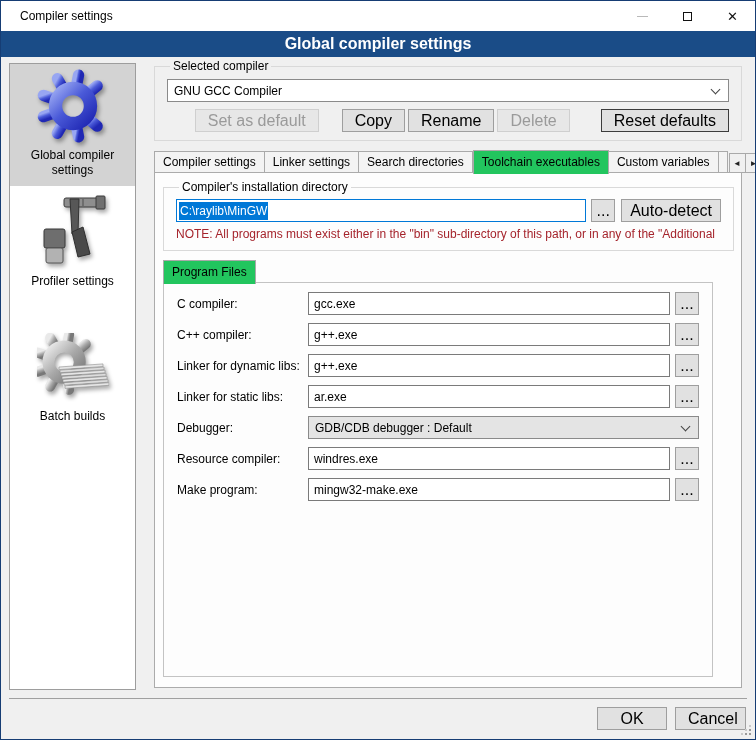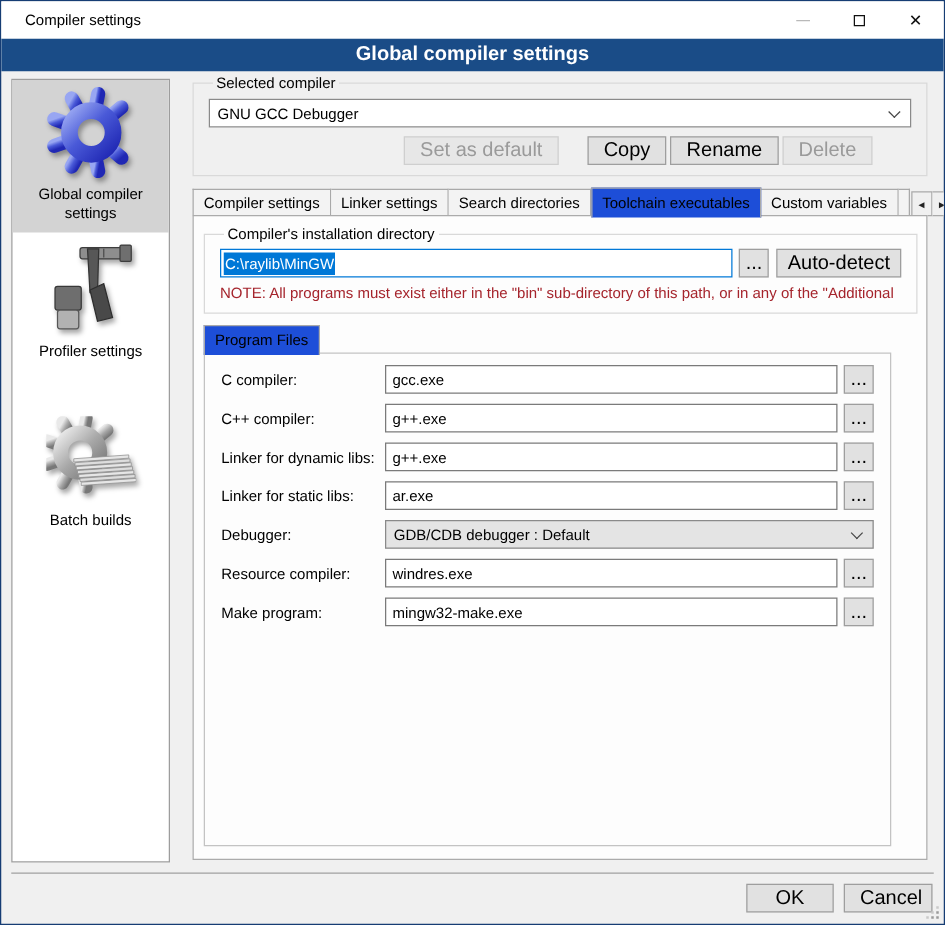--- a/index.html
+++ b/index.html
@@ -57,21 +57,21 @@
   .btnrow .gap-lg{ margin-right:23px; }
   .btnrow .gap-sm{ margin-right:3px; }
   .btnrow .gap-xl{ margin-right:31px; }
 
   
   .tabctrl{ position:absolute; left:8px; top:90px; width:588px; }
   .tabbar{ display:flex; align-items:flex-end; height:24px; position:relative; }
   .tab{ height:22px; line-height:20px; padding:0 8px; background:#f3f3f3; border:1px solid #a9a9a9;
     border-bottom:none; margin-right:0; white-space:nowrap; }
   .tab + .tab{ border-left:none; }
-  .tab.active{ height:24px; line-height:23px; background:#1d4ed8; position:relative; z-index:3;
+  .tab.active{ height:24px; line-height:23px; background:#22c55e; position:relative; z-index:3;
     border-left:1px solid #a9a9a9; margin-bottom:-1px; }
   .tab.partial{ width:38px; overflow:hidden; padding-right:0; }
   .tab-arrows{ display:flex; margin-left:1px; }
   .tab-arrow{ width:17px; height:20px; background:#f0f0f0; border:1px solid #a9a9a9; font-size:8px;
     display:flex; align-items:center; justify-content:center; color:#222; padding:0; font-family:inherit; }
   .tab-arrow + .tab-arrow{ border-left:none; }
   .tabpage{ background:#fdfdfd; border:1px solid #ababab; height:516px; margin-top:-1px; position:relative; z-index:2; padding-top:7px; }
 
   .gb-install{ height:71px; border-color:#d4d4d4; }
   .dirrow{ display:flex; align-items:center; margin-top:1px; }
@@ -207,28 +207,29 @@
       </span>
       <div class="side-label">Batch builds</div>
     </div>
   </div>
 
   <div class="main">
 
     <fieldset class="groupbox gb-compiler">
       <legend>Selected compiler</legend>
       <div class="combo">
-        <span>GNU GCC Debugger</span>
+        <span>GNU GCC Compiler</span>
         <span class="chev"></span>
       </div>
       <div class="btnrow">
         <button class="btn disabled gap-lg">Set as default</button>
         <button class="btn gap-sm">Copy</button>
         <button class="btn gap-sm">Rename</button>
         <button class="btn disabled gap-xl">Delete</button>
+        <button class="btn default-btn">Reset defaults</button>
       </div>
     </fieldset>
 
     <div class="tabctrl">
       <div class="tabbar">
         <div class="tab">Compiler settings</div>
         <div class="tab">Linker settings</div>
         <div class="tab">Search directories</div>
         <div class="tab active">Toolchain executables</div>
         <div class="tab">Custom variables</div>

